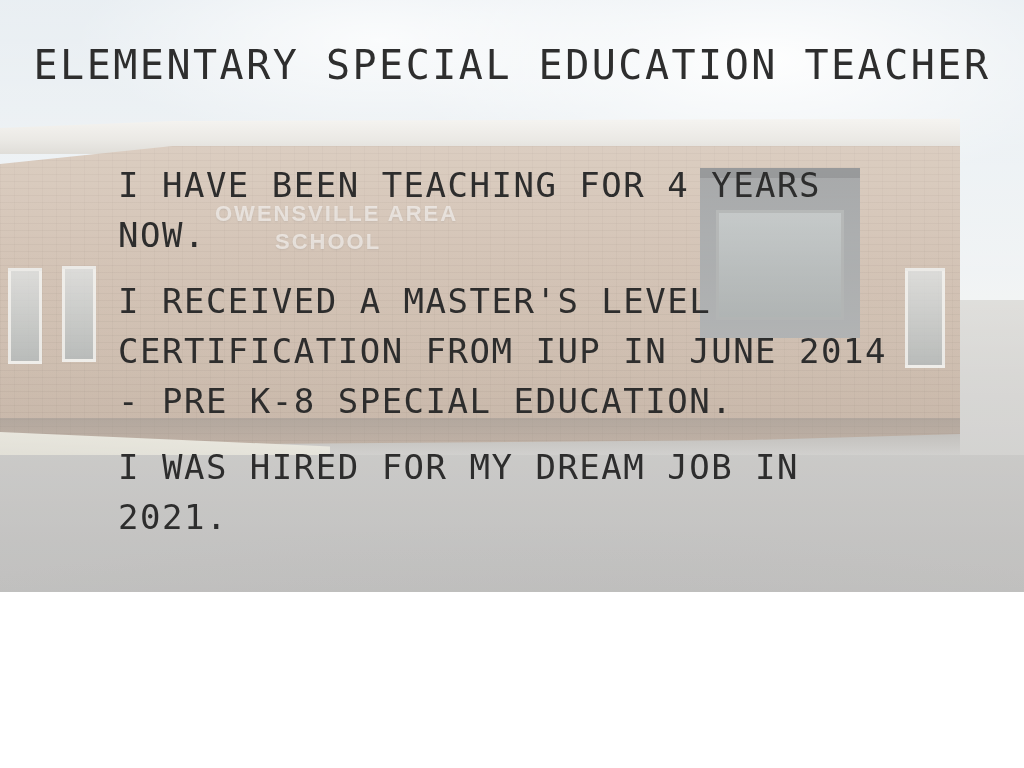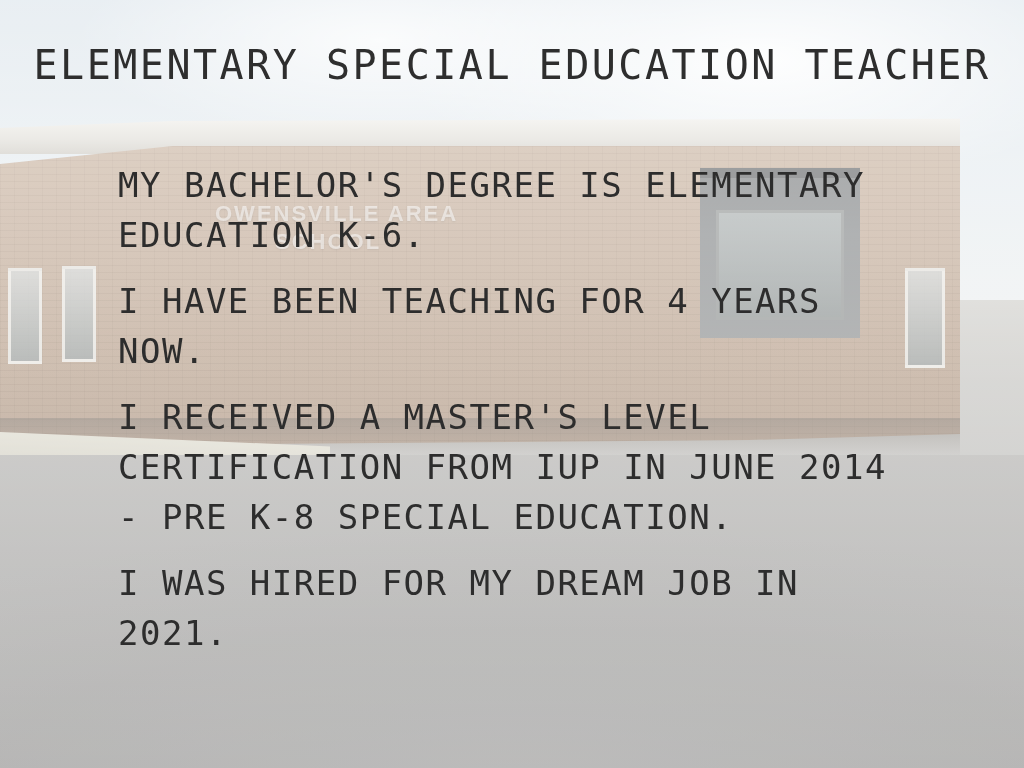--- a/index.html
+++ b/index.html
@@ -7,21 +7,21 @@
     padding: 0;
     width: 1024px;
     height: 768px;
     overflow: hidden;
     background: #ffffff;
   }
 
   #slide {
     position: relative;
     width: 1024px;
-    height: 768px;
+    height: 592px;
     overflow: hidden;
     font-family: "DejaVu Sans Mono", "Liberation Mono", monospace;
   }
 
   
   .bg-root {
     position: absolute;
     inset: 0;
     background: #cfd4d4;
   }
@@ -196,20 +196,19 @@
     <div class="bg-curb"></div>
     <div class="bg-curb2"></div>
     <div class="bg-asphalt"></div>
     <div class="bg-wash"></div>
   </div>
 
   <div class="content">
     <div class="slide-title">ELEMENTARY SPECIAL EDUCATION TEACHER</div>
 
     <div class="body-list">
-      <div class="body-item">MY BACHELOR'S DEGREE IS ELEMENTARY EDUCATION K-6.</div>
       <div class="body-item">I HAVE BEEN TEACHING FOR 4 YEARS NOW.</div>
       <div class="body-item">I RECEIVED A MASTER'S LEVEL CERTIFICATION FROM IUP IN JUNE 2014 - PRE K-8 SPECIAL EDUCATION.</div>
       <div class="body-item">I WAS HIRED FOR MY DREAM JOB IN 2021.</div>
     </div>
   </div>
 
 </div>
 
 </body></html>

